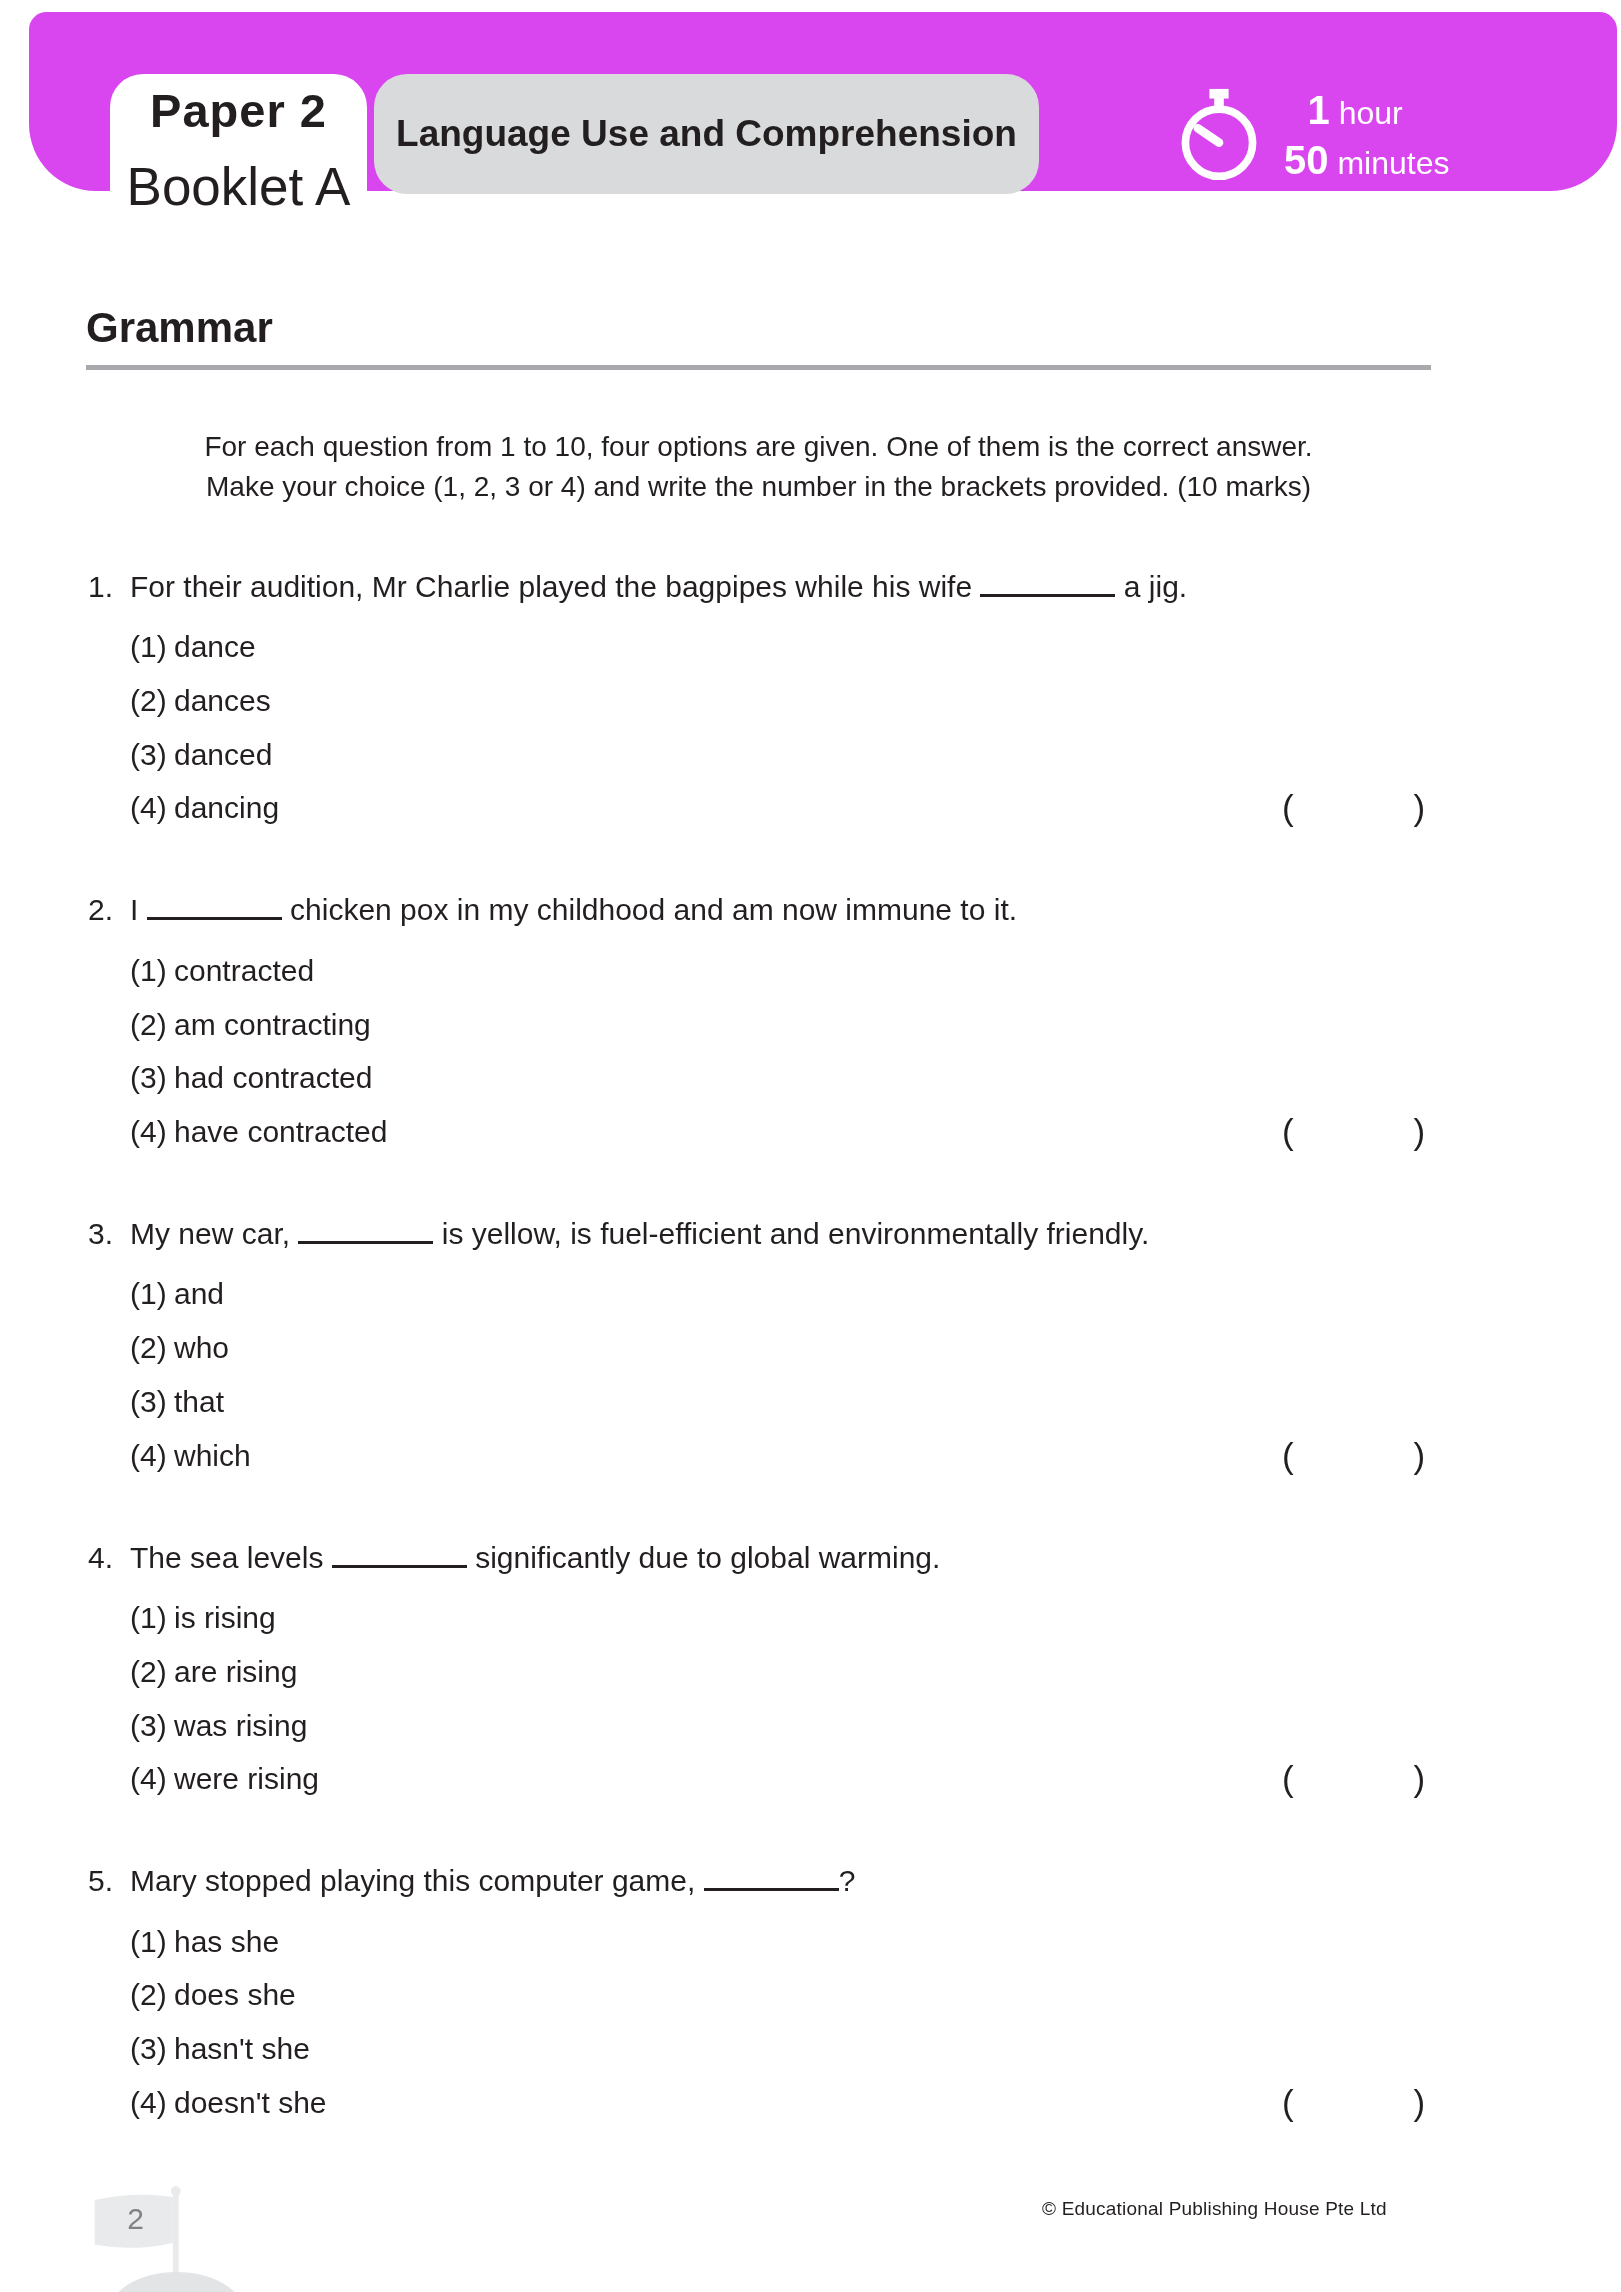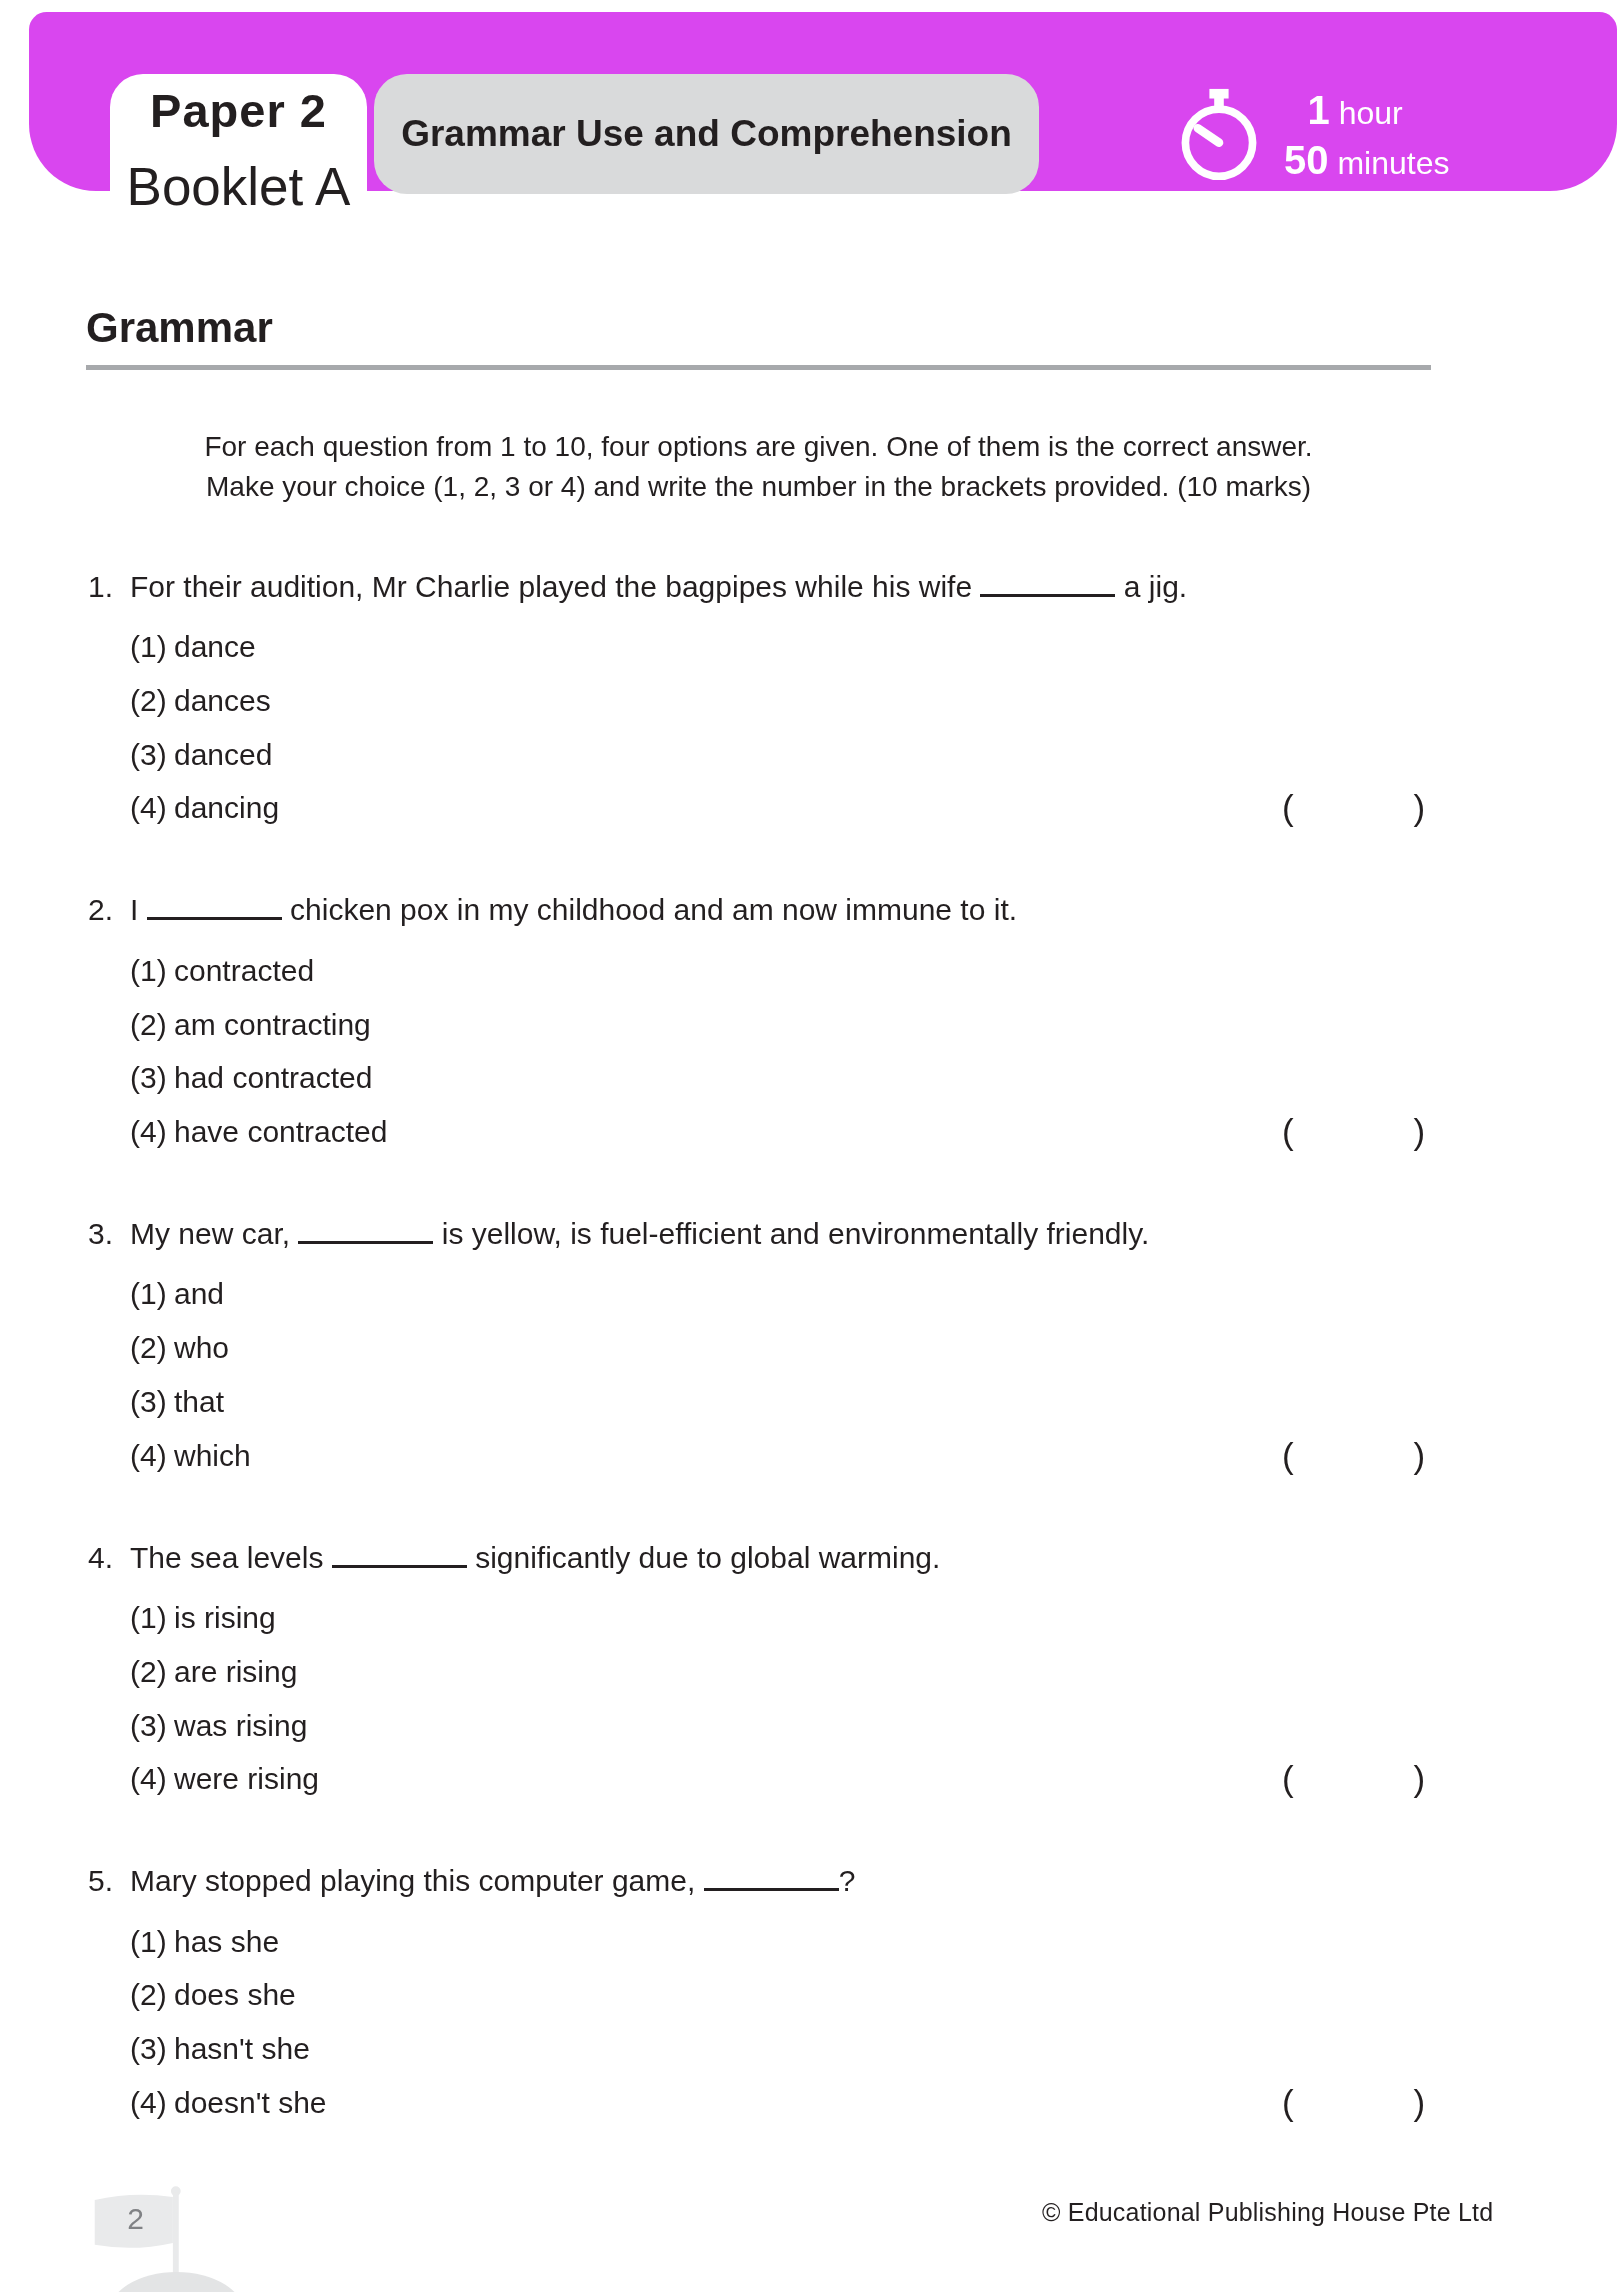--- a/index.html
+++ b/index.html
@@ -56,32 +56,32 @@
   .flag-wrap{position:absolute;left:83px;top:2184px;width:127px;height:109px;}
   .flag-wrap svg{display:block;width:127px;height:109px;}
   .page-num{
     position:absolute;left:106px;top:2202px;width:59px;text-align:center;
     font-size:30px;color:#808285;
   }
   .mound{
     position:absolute;left:108px;top:2272px;width:137px;height:63px;
     background:#e3e4e5;border-radius:69px 69px 0 0 / 43px 43px 0 0;
   }
-  .copyright{position:absolute;left:1042px;top:2198px;font-size:25px;letter-spacing:0.2px;}
+  .copyright{position:absolute;left:1042px;top:2198px;font-size:19px;letter-spacing:0.2px;}
 </style>
 </head>
 <body>
 
 <header class="banner">
   <div class="paper-box">
     <div class="paper-title">Paper 2</div>
     <div class="booklet-title">Booklet A</div>
   </div>
   <div class="subject-box">
-    <span>Grammar Use and Comprehension</span>
+    <span>Language Use and Comprehension</span>
   </div>
   <div class="timer">
     <svg viewBox="0 0 100 100" aria-hidden="true">
       <rect x="40" y="2" width="20" height="10" fill="#ffffff"></rect>
       <rect x="45" y="11" width="10" height="9" fill="#ffffff"></rect>
       <circle cx="50" cy="58" r="35" fill="none" stroke="#ffffff" stroke-width="8"></circle>
       <line x1="50" y1="58" x2="28" y2="43" stroke="#ffffff" stroke-width="9" stroke-linecap="round"></line>
     </svg>
     <div class="timer-text">
       <div class="timer-line1"><b>1</b> <span>hour</span></div>

